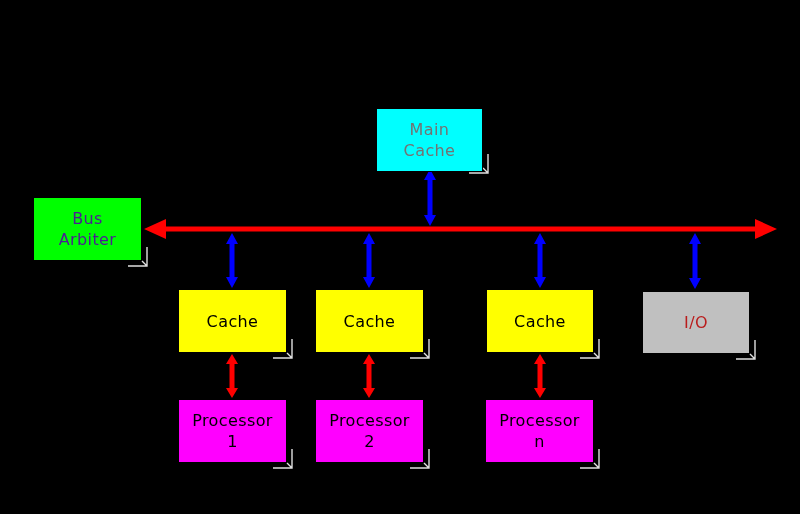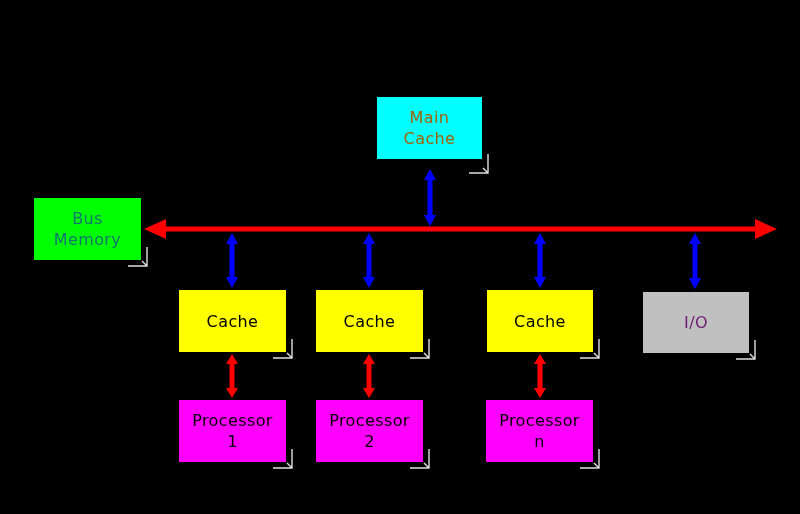--- a/index.html
+++ b/index.html
@@ -41,44 +41,44 @@
   <polygon points="232,233 238,244 234.5,244 234.5,277 238,277 232,288 226,277 229.5,277 229.5,244 226,244" style="fill: rgb(0, 0, 255);"></polygon>
   <polygon points="369,233 375,244 371.5,244 371.5,277 375,277 369,288 363,277 366.5,277 366.5,244 363,244" style="fill: rgb(0, 0, 255);"></polygon>
   <polygon points="540,233 546,244 542.5,244 542.5,277 546,277 540,288 534,277 537.5,277 537.5,244 534,244" style="fill: rgb(0, 0, 255);"></polygon>
   <polygon points="695,233 701,244 697.5,244 697.5,278 701,278 695,289 689,278 692.5,278 692.5,244 689,244" style="fill: rgb(0, 0, 255);"></polygon>
 
   <polygon points="232,354 238,364 234.5,364 234.5,388 238,388 232,398 226,388 229.5,388 229.5,364 226,364" style="fill: rgb(255, 0, 0);"></polygon>
   <polygon points="369,354 375,364 371.5,364 371.5,388 375,388 369,398 363,388 366.5,388 366.5,364 363,364" style="fill: rgb(255, 0, 0);"></polygon>
   <polygon points="540,354 546,364 542.5,364 542.5,388 546,388 540,398 534,388 537.5,388 537.5,364 534,364" style="fill: rgb(255, 0, 0);"></polygon>
 </svg>
 
-<div class="box" style="left: 376px; top: 96px; width: 107px; height: 64px; background: rgb(0, 255, 255); color: #a16207;">
+<div class="box" style="left: 376px; top: 108px; width: 107px; height: 64px; background: rgb(0, 255, 255); color: #737373;">
   <span>Main</span>
   <span>Cache</span>
 </div>
 
-<div class="box" style="left: 33px; top: 197px; width: 109px; height: 64px; background: rgb(0, 255, 0); color: #0f766e;">
+<div class="box" style="left: 33px; top: 197px; width: 109px; height: 64px; background: rgb(0, 255, 0); color: #4c1d95;">
   <span>Bus</span>
-  <span>Memory</span>
+  <span>Arbiter</span>
 </div>
 
 <div class="box" style="left: 178px; top: 289px; width: 109px; height: 64px; background: rgb(255, 255, 0); color: rgb(0, 0, 0);">
   <span>Cache</span>
 </div>
 
 <div class="box" style="left: 315px; top: 289px; width: 109px; height: 64px; background: rgb(255, 255, 0); color: rgb(0, 0, 0);">
   <span>Cache</span>
 </div>
 
 <div class="box" style="left: 486px; top: 289px; width: 108px; height: 64px; background: rgb(255, 255, 0); color: rgb(0, 0, 0);">
   <span>Cache</span>
 </div>
 
 <div class="box" style="left: 642px; top: 291px; width: 108px; height: 63px; background: rgb(192, 192, 192);">
-  <span style="color: #701a75;">I/O</span>
+  <span style="color: #b91c1c;">I/O</span>
 </div>
 
 <div class="box" style="left: 178px; top: 399px; width: 109px; height: 64px; background: rgb(255, 0, 255); color: rgb(0, 0, 0);">
   <span>Processor</span>
   <span>1</span>
 </div>
 
 <div class="box" style="left: 315px; top: 399px; width: 109px; height: 64px; background: rgb(255, 0, 255); color: rgb(0, 0, 0);">
   <span>Processor</span>
   <span>2</span>

